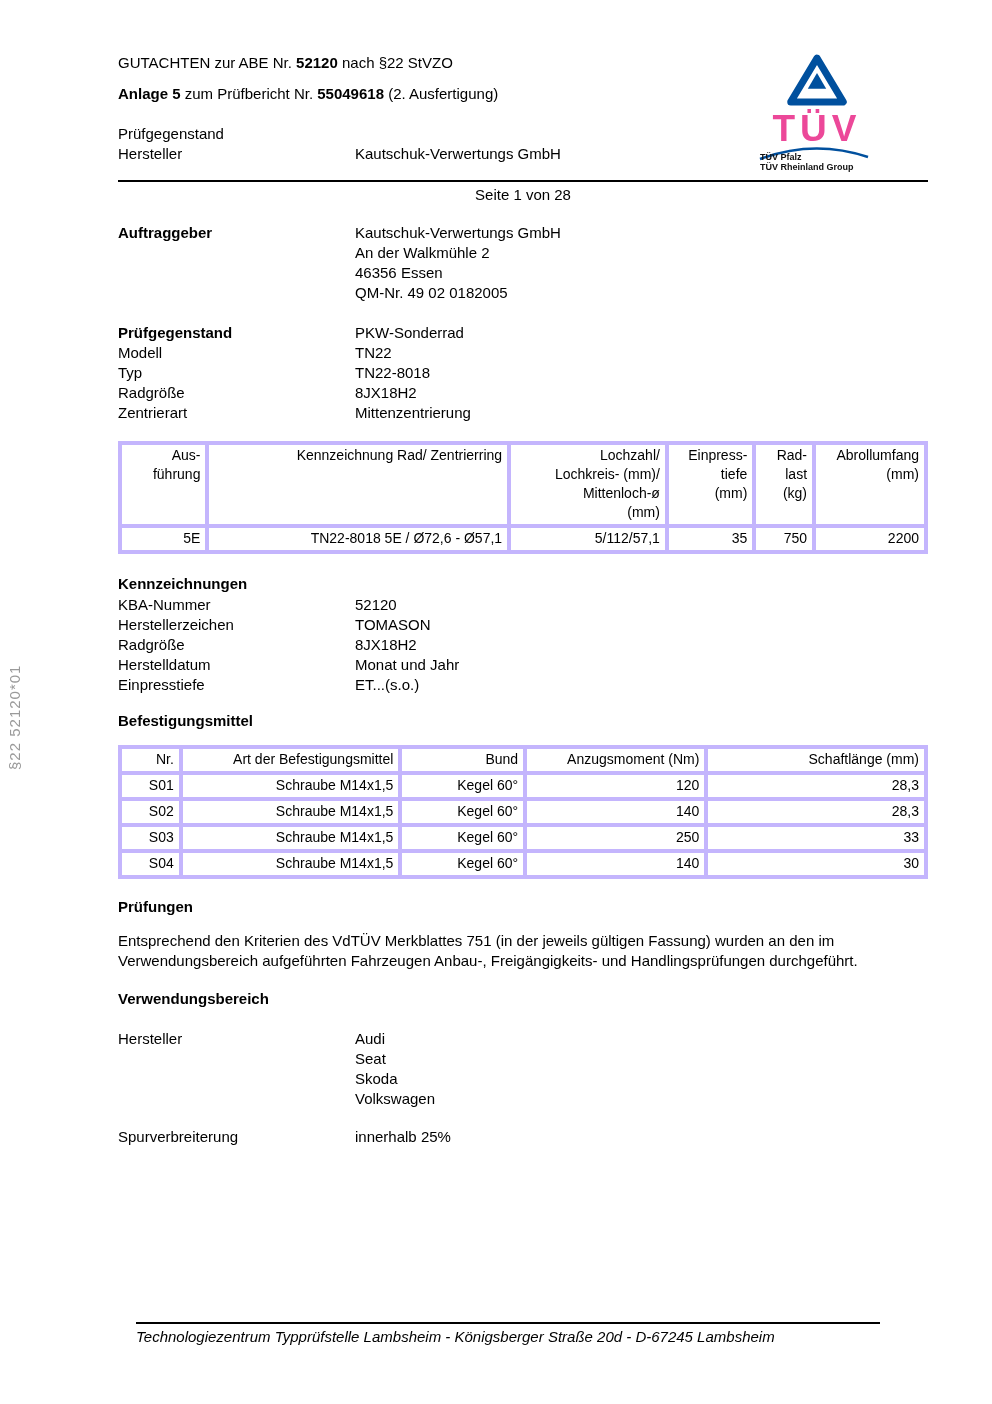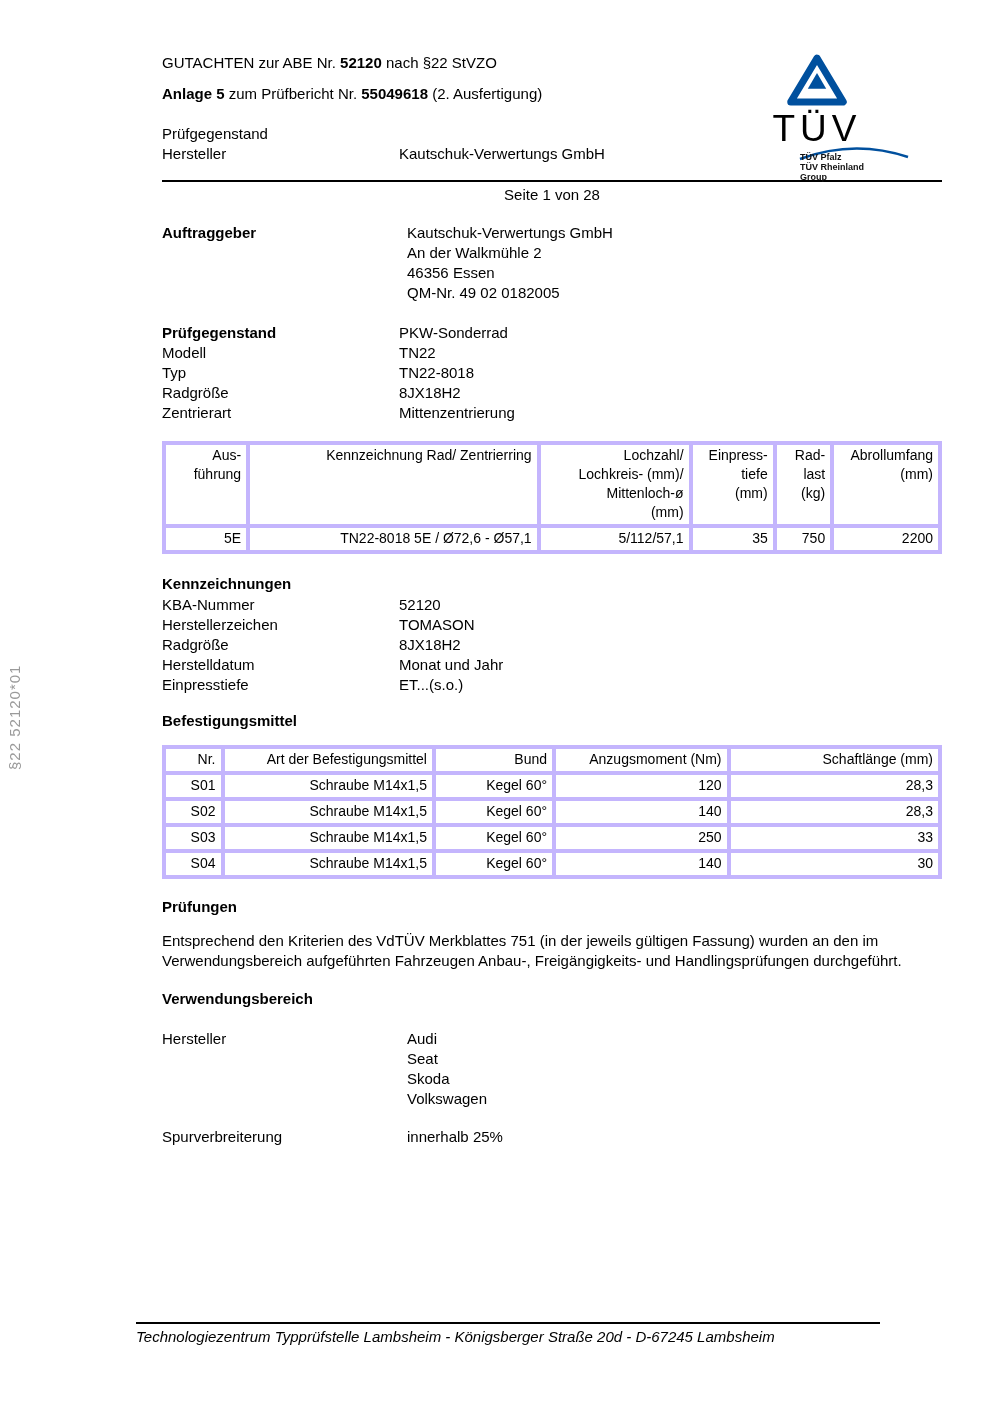--- a/index.html
+++ b/index.html
@@ -7,32 +7,32 @@
   .page {
     position: relative;
     width: 992px;
     height: 1404px;
     background: #fff;
     font-family: "Liberation Sans", sans-serif;
     font-size: 15px;
     color: #000;
     overflow: hidden;
   }
-  .content { padding: 54px 50px 0 118px; margin-left: 44px; }
+  .content { padding: 54px 64px 0 118px; }
 
   .title-line { font-size: 15px; }
   .anlage-line { margin-top: 14px; }
   b, .b { font-weight: bold; }
 
   
   .kv { }
   .kv .kv-row { display: flex; line-height: 20px; }
   .kv-label { flex: 0 0 237px; }
   .kv-value { flex: 1; white-space: pre-line; }
-  .kv-block { display: flex; line-height: 20px; gap: 8px; }
+  .kv-block { display: flex; line-height: 20px; }
   .kv-block .kv-label { flex: 0 0 237px; }
   .kv-block .kv-value { flex: 1; }
 
   .head-kv { margin-top: 22px; }
   .rule { margin-top: 16px; border-top: 2px solid #000; }
   .page-num { margin-top: 3px; text-align: center; line-height: 20px; }
 
   .auftraggeber { margin-top: 18px; }
   .pg { margin-top: 20px; }
 
@@ -88,28 +88,28 @@
   
   .logo {
     position: absolute;
     top: 52px;
     right: 116px;
     width: 118px;
     text-align: center;
   }
   .logo-triangle { display: block; margin: 0 auto; }
   .logo-word {
-    font-weight: normal;
+    font-weight: bold;
     font-size: 37px;
     letter-spacing: 5px;
     line-height: 38px;
     margin-top: 2px;
-    color: #000000;
-  }
-  .logo-sub { margin-top: 4px; text-align: left; padding-left: 2px; position: relative; margin-left: 40px; }
+    color: #ec4899;
+  }
+  .logo-sub { margin-top: 4px; text-align: left; padding-left: 2px; position: relative; }
   .logo-swoosh { position: absolute; left: 0; top: -6px; }
   .logo-sub-line { font-size: 9px; font-weight: bold; line-height: 10px; color: #111; position: relative; }
 </style>
 </head>
 <body>
 
 <div class="page">
 
   <div class="side-text">§22  52120*01</div>
 

